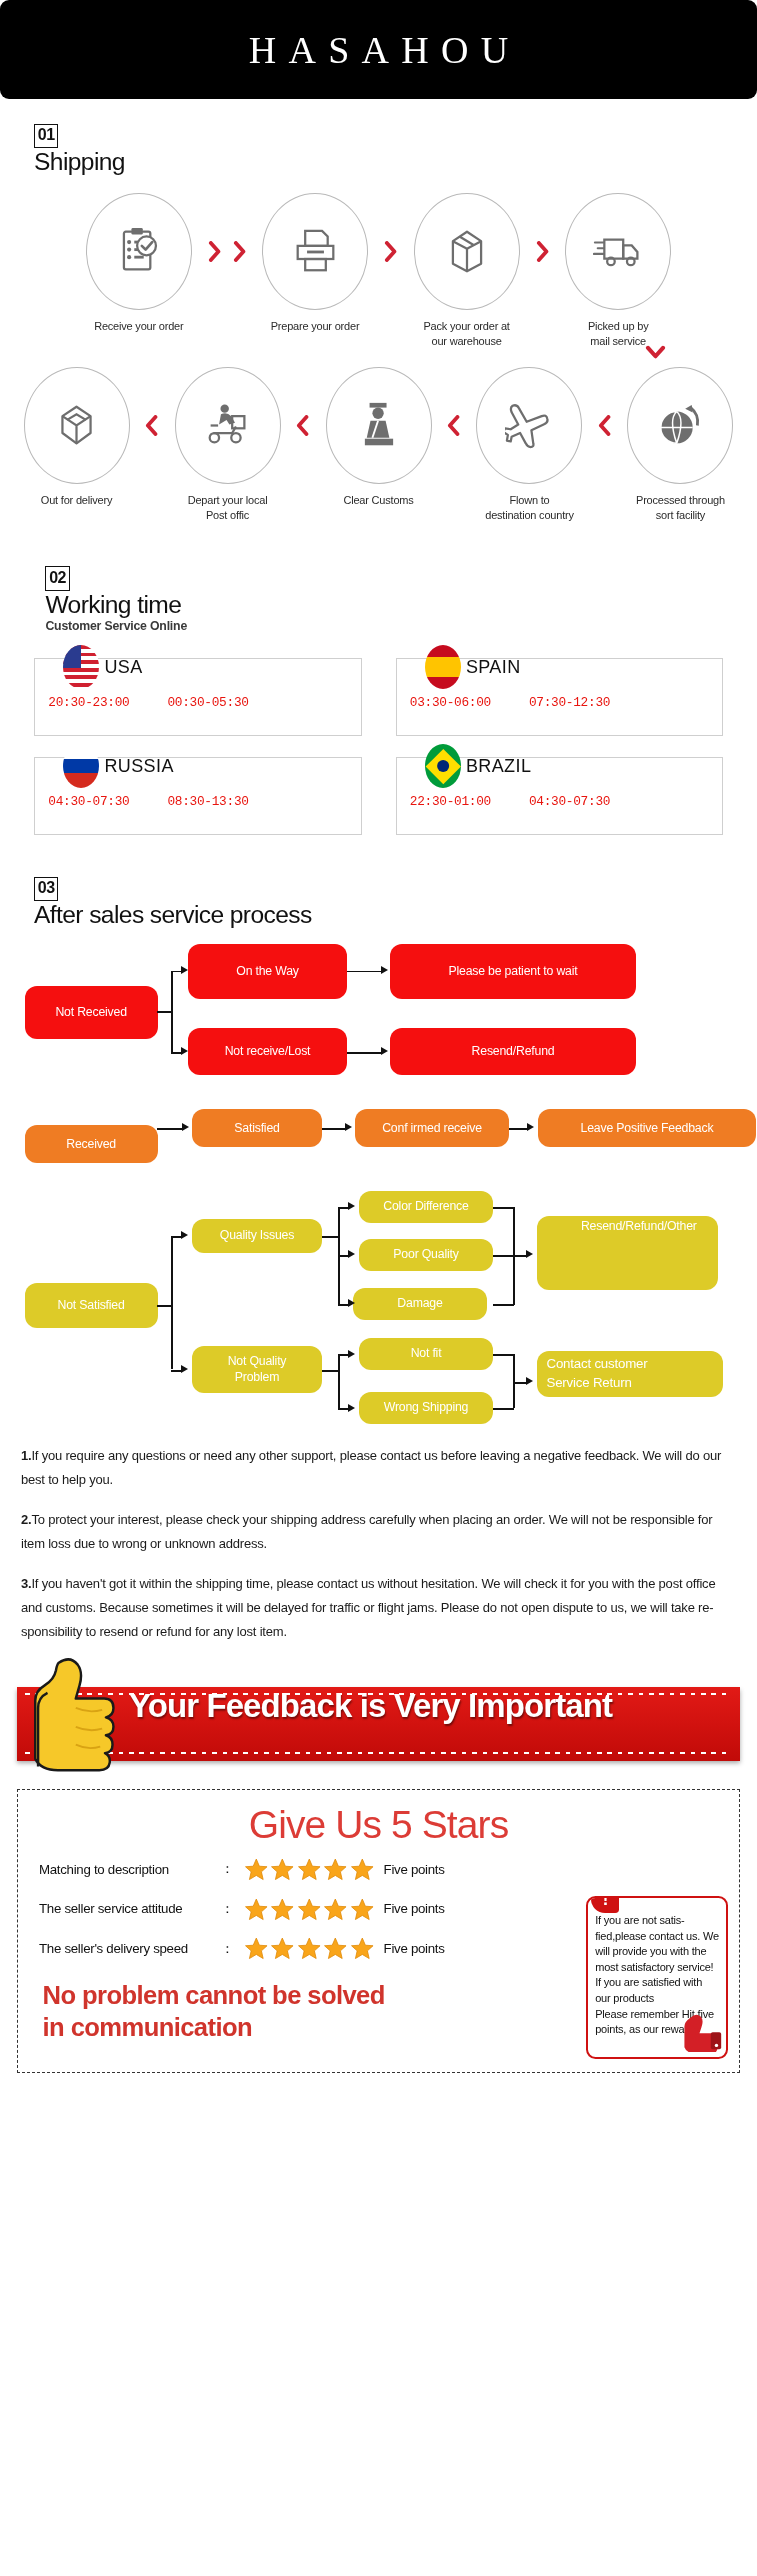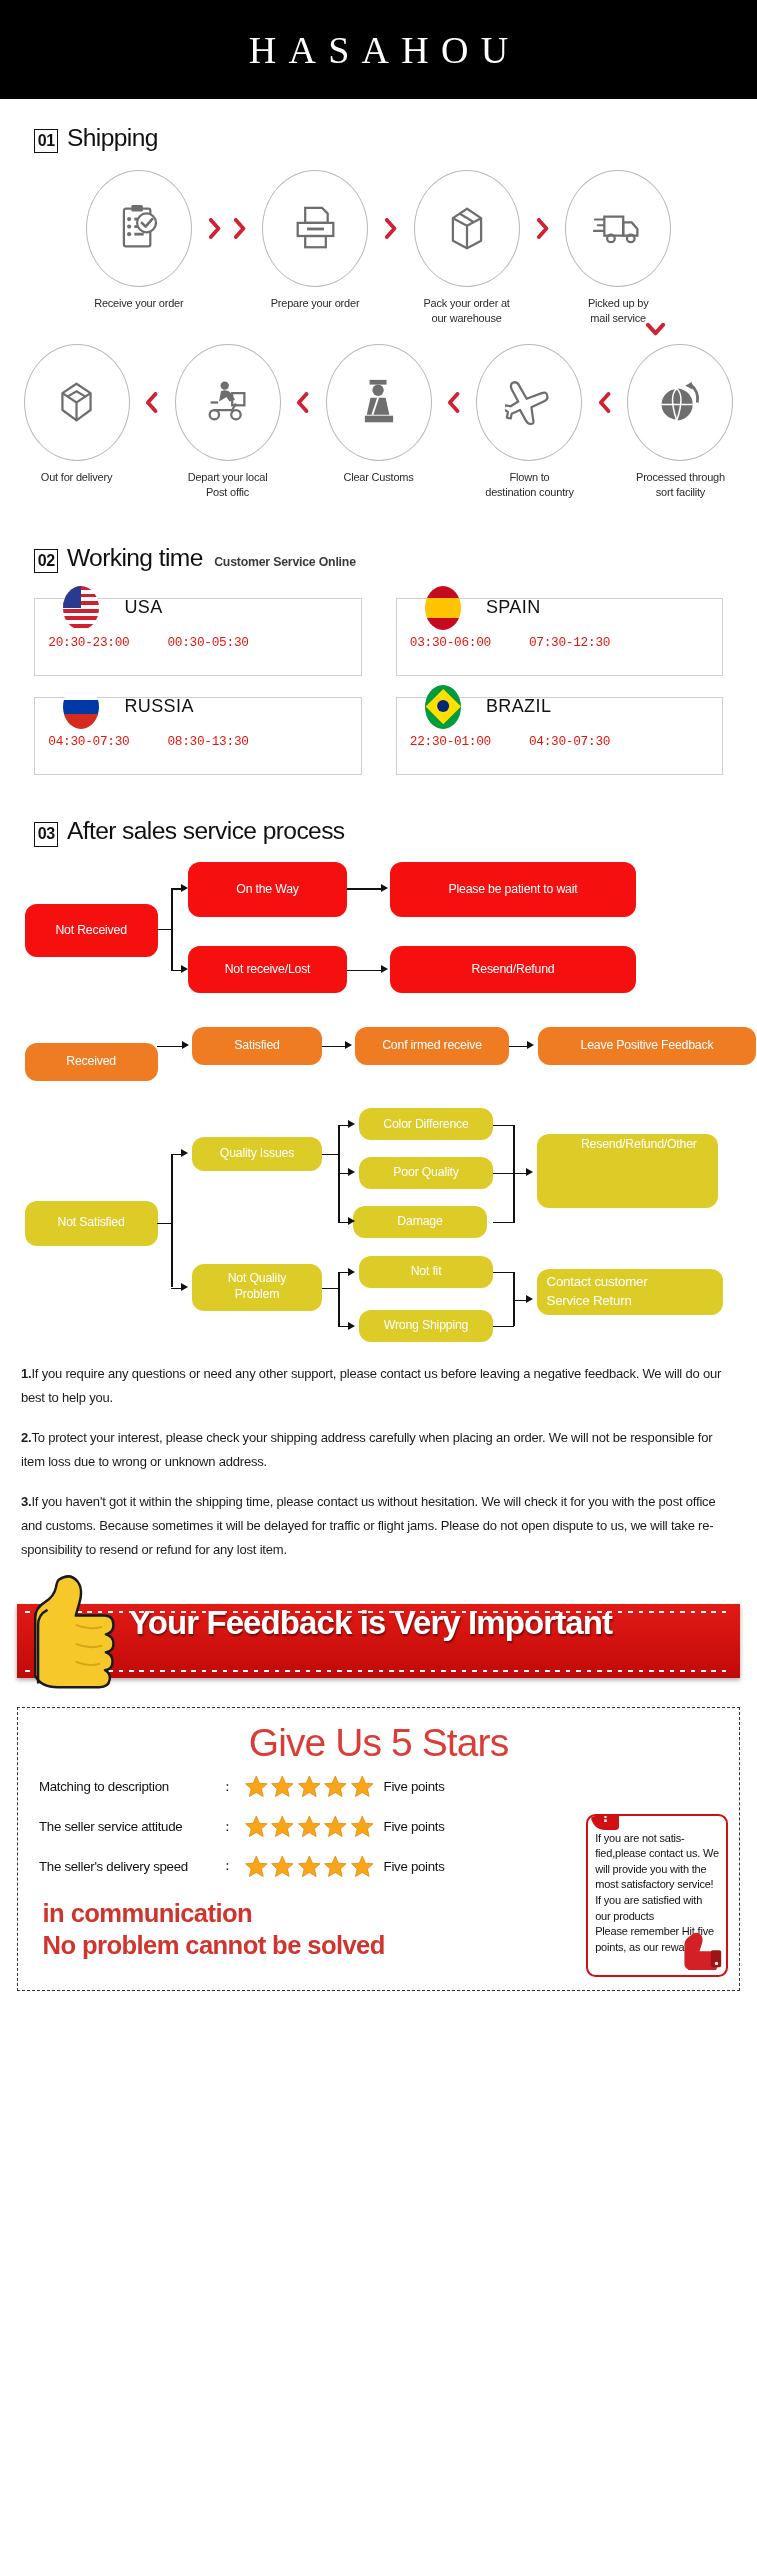--- a/index.html
+++ b/index.html
@@ -10,32 +10,33 @@
   }
   .page { width: 757px; position: relative; background:#fff; }
 
   
   .header {
     background: #000;
     height: 99px;
     display: flex;
     align-items: center;
     justify-content: center;
+    border-radius: 9px;
   }
   .brand {
     color: #fff;
     font-family: "Liberation Serif", serif;
     font-size: 38px;
     letter-spacing: 12.3px;
     font-weight: 400;
     padding-left: 12.3px;
   }
 
   
-  .sec-head { display: flex; align-items: baseline; padding: 24.6px 0 9.5px 34px; }
+  .sec-head { display: flex; align-items: baseline; padding: 24.6px 0 9.5px 34px; flex-direction: column; }
   .sec-num {
     border: 1.9px solid #111;
     font-size: 16px;
     font-weight: 600;
     line-height: 1;
     padding: 2.8px 2.8px 3.8px 2.8px;
     color: #111;
     margin-right: 8.5px;
     letter-spacing: -0.5px;
   }
@@ -63,21 +64,21 @@
 
   
   .wt-grid {
     display: grid; grid-template-columns: 1fr 1fr;
     gap: 21px 34px; padding: 15px 34px 0 34px;
   }
   .wt-card {
     border: 0.9px solid #cfcfcf; background:#fff;
     padding: 7.6px 11.4px 13.3px 11.4px; height: 78px; position: relative;
   }
-  .wt-top { display:flex; align-items:center; gap: 25px; margin-top:-21px; margin-left: 17px;}
+  .wt-top { display:flex; align-items:center; gap: 5px; margin-top:-21px; margin-left: 17px;}
   .flag {
     width: 36px; height: 44px; border-radius: 50%;
     overflow: hidden; position: relative; flex: 0 0 auto;
   }
   .wt-country { font-size: 18px; color: #111; letter-spacing: 0.4px; font-weight:400;}
   .wt-times {
     display:flex; gap: 38px; margin-top: 5.7px; padding-left: 1.9px;
     font-family: "Liberation Mono", monospace;
     color: #e8150f; font-size: 12.8px; letter-spacing: -0.3px;
   }
@@ -591,22 +592,22 @@
             <path d="M12 2 L15 9 L22.5 9.5 L17 14.5 L18.7 22 L12 18 L5.3 22 L7 14.5 L1.5 9.5 L9 9 Z" fill="#f9a51a" stroke="#e08a0a" stroke-width="0.8"></path>
           </svg>
         <svg width="24.6" height="24.6" viewBox="0 0 24 24">
             <path d="M12 2 L15 9 L22.5 9.5 L17 14.5 L18.7 22 L12 18 L5.3 22 L7 14.5 L1.5 9.5 L9 9 Z" fill="#f9a51a" stroke="#e08a0a" stroke-width="0.8"></path>
           </svg>
       </div>
       <span class="rate-points">Five points</span>
     </div>
 
     <div class="noprob">
+      <div>No problem cannot be solved</div>
       <div>in communication</div>
-      <div>No problem cannot be solved</div>
     </div>
 
     <div class="sidebox">
       <div class="excl">!</div>
       <p>If you are not satis-fied,please contact us. We will provide you with the most satisfactory service!<br>If you are satisfied with our products<br>Please remember Hit five points, as our reward!</p>
       <div class="thumb-red">
         <svg width="49" height="49" viewBox="0 0 52 52">
           <path d="M16 16 q6 -6 11 -2 q4 4 1 12 l-2 6 l14 0 q5 0 5 5 l0 11 q0 5 -5 5 l-20 0 q-8 0 -10 -6 l0 -22 q0 -5 6 -9 z" fill="#d31f26"></path>
           <rect x="38" y="31" width="11" height="18" rx="2" fill="#9e1318"></rect>
           <circle cx="44" cy="45" r="1.8" fill="#fff"></circle>

